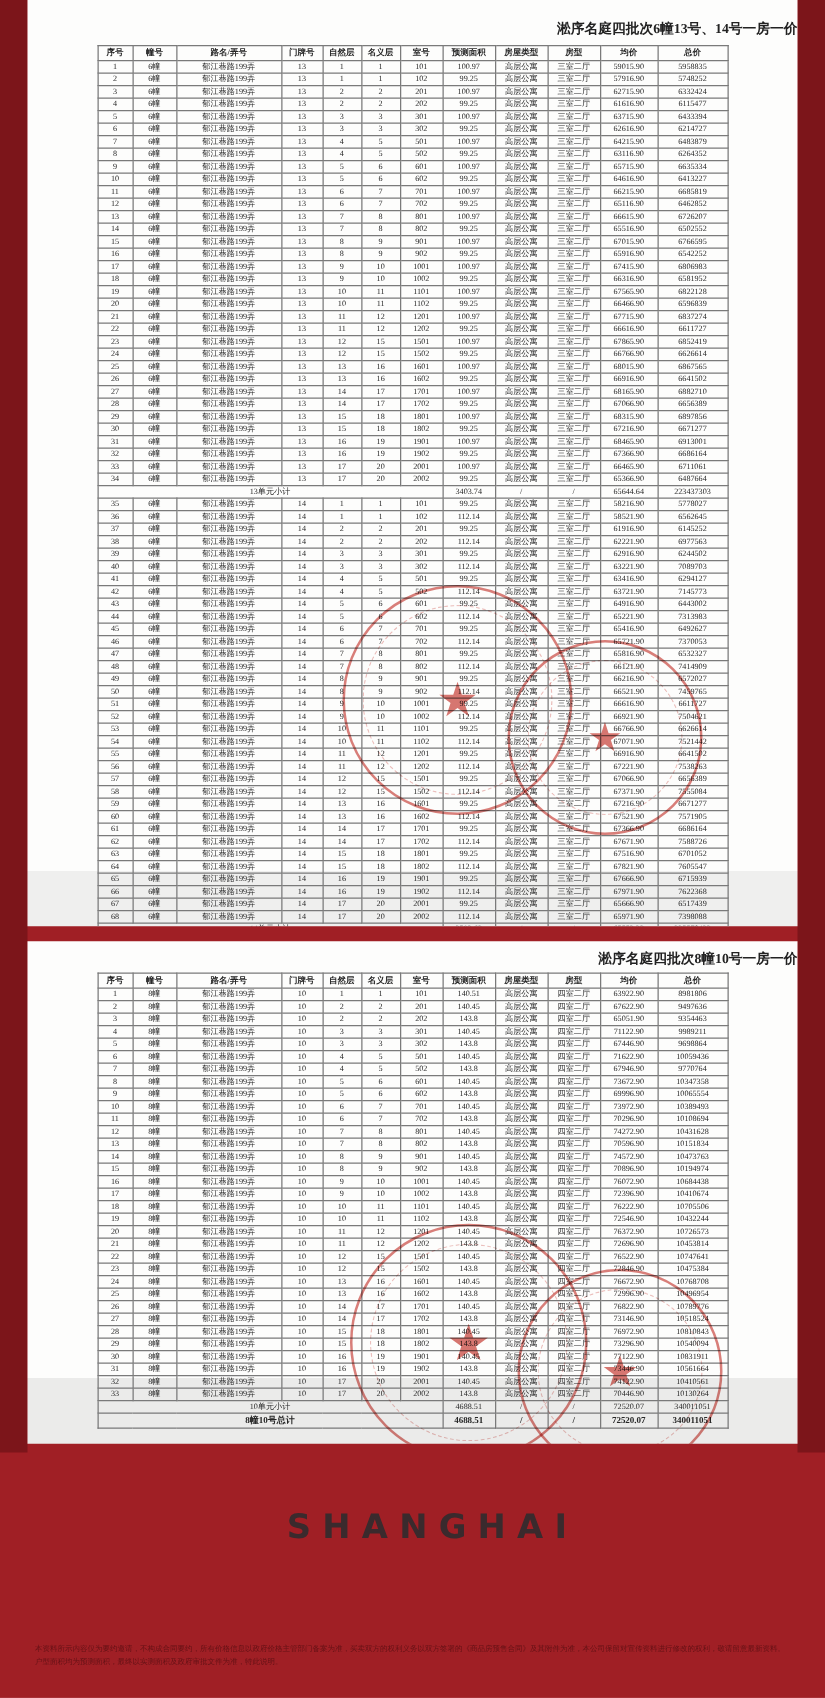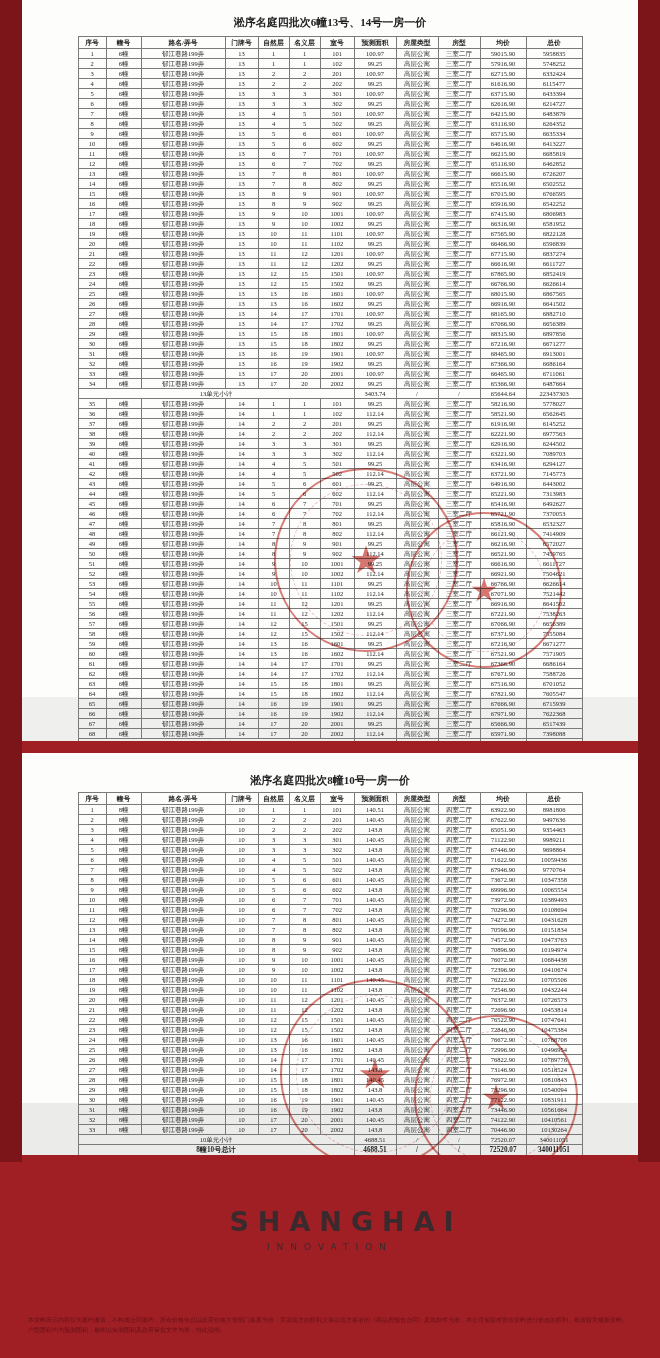--- a/index.html
+++ b/index.html
@@ -4,23 +4,23 @@
 <style>
   html,body{margin:0;padding:0;background:#a01f25;}
   .page{position:relative;width:660px;height:1358px;overflow:hidden;background:#a01f25;
         font-family:"Liberation Serif","DejaVu Serif",serif;}
   .side-strip{position:absolute;top:0;width:22px;height:1162px;background:#7c151a;}
   .side-strip.left{left:0;}
   .side-strip.right{right:0;}
   .panel{position:absolute;left:22px;width:616px;background:#fdfdfc;overflow:hidden;}
   .panel1{top:0;height:741px;background:linear-gradient(to bottom,#fdfdfc 0 94%,#efefee 94% 100%);}
   .panel2{top:753px;height:402px;background:linear-gradient(to bottom,#fdfdfc 0 87%,#ebebea 87% 100%);}
-  .tbl-title{margin:0;padding:0;text-align:center;font-size:11px;font-weight:bold;color:#222;}
+  .tbl-title{margin:0;padding:0;text-align:right;font-size:11px;font-weight:bold;color:#222;}
   .panel1 .tbl-title{padding-top:15px;padding-bottom:6px;}
-  .panel2 .tbl-title{padding-top:20px;padding-bottom:4px;}
+  .panel2 .tbl-title{padding-top:6px;padding-bottom:4px;}
   table.price{width:494px;margin:0 auto;border-collapse:collapse;table-layout:fixed;}
   table.price th,table.price td{border:0.5px solid #7a7a7a;height:9px;line-height:9px;
         font-size:6.5px;text-align:center;padding:0;overflow:hidden;white-space:nowrap;color:#262626;}
   table.price th{font-weight:bold;height:11px;line-height:11px;font-size:6.8px;}
   tr.grand td{font-weight:bold;font-size:7.2px;height:11px;line-height:11px;}
   
   .stamp{position:absolute;border-radius:50%;border:2.5px solid rgba(196,48,40,.62);
          display:flex;align-items:center;justify-content:center;mix-blend-mode:multiply;
          pointer-events:none;}
   .stamp::before{content:"";position:absolute;inset:14px;border-radius:50%;
@@ -1571,20 +1571,19 @@
     <div class="stamp" style="left:258px;top:226px;width:186px;height:186px;">
       <span class="star" style="font-size:40px;">★</span>
     </div>
     <div class="stamp" style="left:392px;top:262px;width:160px;height:160px;">
       <span class="star" style="font-size:34px;">★</span>
     </div>
   </section>
 
   <div class="logo">
     <div class="logo-main">SHANGHAI</div>
-    <div class="logo-sub">INNOVATION</div>
   </div>
 
   <div class="disclaimer">
     <div>本资料所示内容仅为要约邀请，不构成合同要约，所有价格信息以政府价格主管部门备案为准，买卖双方的权利义务以双方签署的《商品房预售合同》及其附件为准，本公司保留对宣传资料进行修改的权利，敬请留意最新资料。</div>
     <div>户型面积均为预测面积，最终以实测面积及政府审批文件为准，特此说明。</div>
   </div>
 </div>
 
 </body></html>

